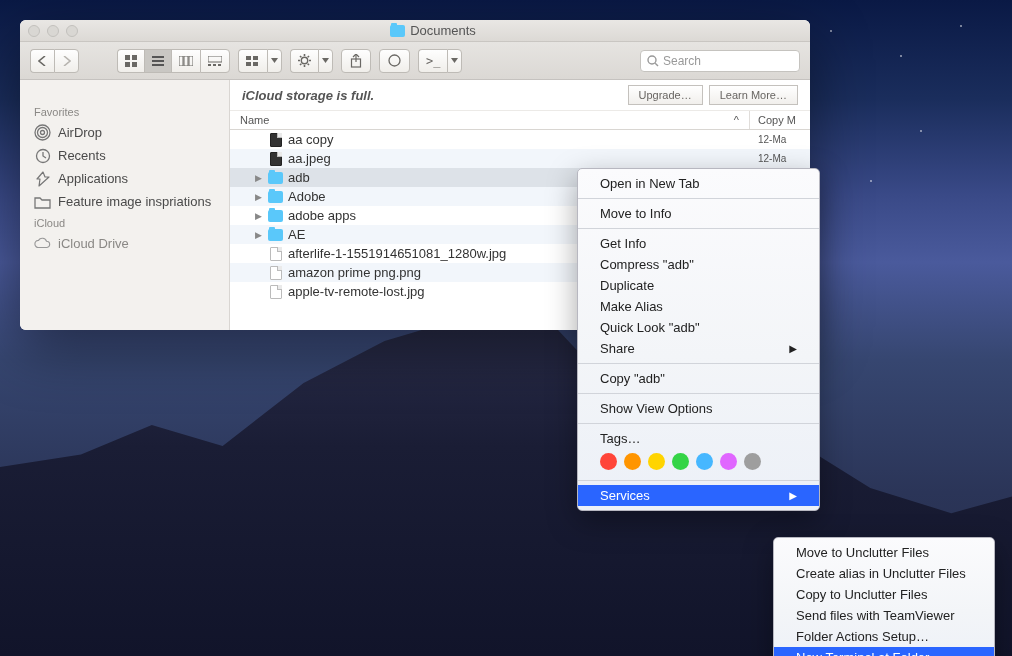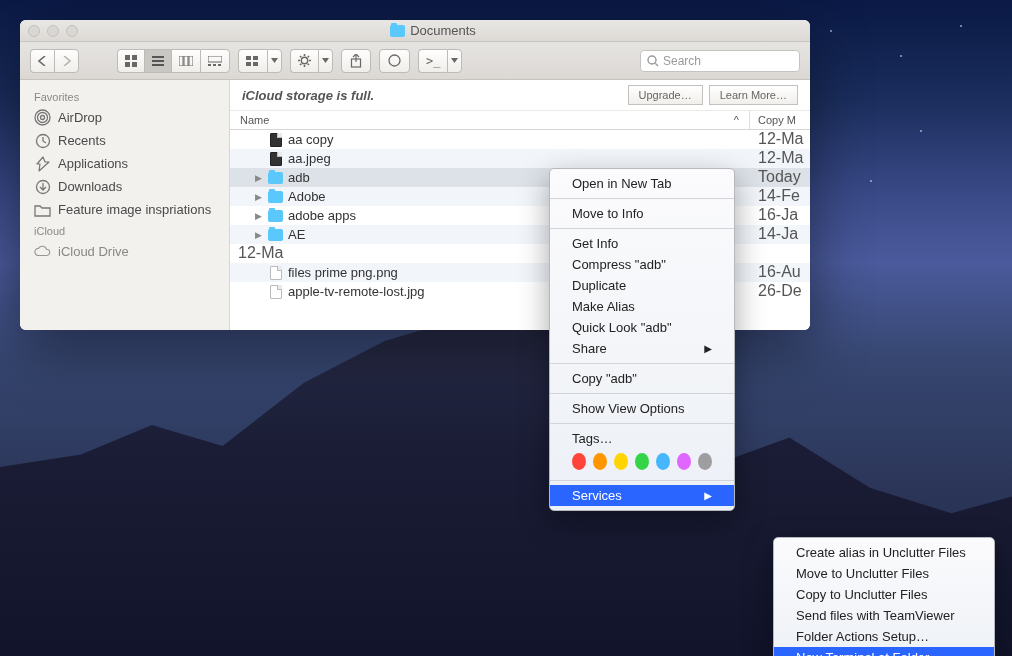--- a/index.html
+++ b/index.html
@@ -88,44 +88,44 @@
   padding: 0 6px;
   color: #999;
   font-size: 12px;
 }
 
 .finder-body { flex: 1; display: flex; overflow: hidden; }
 .sidebar {
   width: 210px;
   background: #f3f1ee;
   border-right: 1px solid #d9d6d2;
-  padding: 7px 0;
+  padding: 22px 0;
   overflow-y: auto;
   font-size: 13px;
   color: #4a4a4a;
 }
 .sidebar .section-header { color:#8a8885; font-size:11px; padding: 4px 14px 3px; }
 .sidebar .sb-item { display:flex; align-items:center; gap:7px; padding: 3px 14px; }
 .sidebar .sb-item.dim { color:#8a8885; }
 .sb-icon { width:17px; height:17px; display:flex; align-items:center; justify-content:center; color:#777; }
 
 .content { flex:1; display:flex; flex-direction:column; overflow:hidden; background:#fff; }
 .banner { display:flex; align-items:center; justify-content:space-between; padding:5px 12px; border-bottom:1px solid #eceae7; }
 .banner-text { font-weight:600; color:#555; font-size:13px; font-style: italic; }
 .banner-btns { display:flex; gap:6px; }
 .banner-btn { height:20px; padding:0 10px; background:linear-gradient(#fff,#f1efec); border:1px solid #c4c1bd; border-radius:0; font-size:11px; color:#686562; }
 
 .cols { display:flex; border-bottom:1px solid #d9d6d2; font-size:11px; color:#555; }
 .col-name { flex:1; padding:3px 10px; display:flex; align-items:center; justify-content:space-between; border-right:1px solid #e0ddda; }
 .col-date { width:60px; padding:3px 8px; }
 
 .rows { flex:1; overflow:hidden; }
-.row { display:flex; height:19px; font-size:13px; color:#333; }
+.row { display:flex; align-items:center; height:19px; font-size:13px; color:#333; }
 .row .name-cell { flex:1; display:flex; align-items:center; gap:5px; padding-left:24px; }
-.row .date-cell { width:60px; padding:0 8px; color:#555; font-size:16px; white-space:nowrap; }
+.row .date-cell { width:60px; padding:0 8px; color:#555; font-size:10px; white-space:nowrap; }
 .row.even { background:#f2f6fb; }
 .row.selected { background:#dde2e8; }
 .disclosure { width:9px; color:#888; font-size:9px; text-align:center; }
 
 .file-icon { width:15px; height:15px; display:flex; align-items:center; justify-content:center; }
 .folder-icon-sm { width:16px; height:12px; background:#5ac8fa; border-radius:2px; position:relative; }
 .folder-icon-sm::before { content:""; position:absolute; top:-2px; left:1px; width:6px; height:3px; background:#5ac8fa; border-radius:1px 1px 0 0; }
 .page-icon-sm { width:12px; height:14px; background:#fff; border:1px solid #bbb; border-radius:1px; position:relative; }
 .page-icon-sm.dark { background:#333; border-color:#222; }
 .page-icon-sm::after{ content:""; position:absolute; right:-1px; top:-1px; width:4px; height:4px; background:#eaeaea; border-left:1px solid #bbb; border-bottom:1px solid #bbb; }
@@ -141,21 +141,21 @@
   color:#222;
 }
 .context-menu .mi { padding:3px 22px; white-space:nowrap; display:flex; align-items:center; justify-content:space-between; gap:26px; }
 .context-menu .mi.highlight { background:#2a65ff; color:#fff; }
 .context-menu .sep { height:1px; background:#d1d4da; margin:4px 0; }
 .context-menu .arrow { font-size:10px; }
 .tags-row { display:flex; gap:7px; padding:4px 22px 6px; }
 .tag-dot { width:17px; height:17px; border-radius:50%; }
 
 .svc-menu { left:773px; top:537px; width:222px; }
-.main-menu { left:549px; top:168px; width:186px; }
+.main-menu { left:577px; top:168px; width:243px; }
 
 svg { display:block; }
 </style>
 </head>
 <body>
 
 <div class="mountain"></div>
 <div class="stars" id="stars">
     <div class="star" style="left: 50px; top: 40px;"></div>
     <div class="star" style="left: 120px; top: 30px;"></div>
@@ -332,29 +332,20 @@
         <div class="sb-item">
           <span class="sb-icon">
             <svg width="16" height="16" viewBox="0 0 16 16">
               <path d="M8 1 L2 8 L5 8 L4 15 L14 6 L10 6 Z" fill="none" stroke="#777" stroke-width="1.2" stroke-linejoin="round"></path>
             </svg>
           </span>
           <span>Applications</span>
         </div>
         <div class="sb-item">
           <span class="sb-icon">
-            <svg width="16" height="16" viewBox="0 0 16 16">
-              <circle cx="8" cy="8" r="6.5" fill="none" stroke="#777" stroke-width="1.3"></circle>
-              <path d="M8 4 V10 M5 8 L8 11 L11 8" fill="none" stroke="#777" stroke-width="1.3"></path>
-            </svg>
-          </span>
-          <span>Downloads</span>
-        </div>
-        <div class="sb-item">
-          <span class="sb-icon">
             <svg width="17" height="14" viewBox="0 0 17 14">
               <path d="M1 3 h5 l2 2 h8 v8 h-15 z" fill="none" stroke="#777" stroke-width="1.3"></path>
             </svg>
           </span>
           <span>Feature image inspriations</span>
         </div>
         <div class="section-header">iCloud</div>
         <div class="sb-item dim">
           <span class="sb-icon">
             <svg width="19" height="13" viewBox="0 0 19 13">
@@ -434,29 +425,36 @@
             <div class="name-cell">
               <span class="disclosure">▶</span>
               <span class="file-icon">
                 <span class="folder-icon-sm"></span>
               </span>
               <span>AE</span>
             </div>
             <div class="date-cell">14-Ja</div>
           </div>
           <div class="row">
+            <div class="name-cell">
+              <span class="disclosure"></span>
+              <span class="file-icon">
+                <span class="page-icon-sm"></span>
+              </span>
+              <span>afterlife-1-1551914651081_1280w.jpg</span>
+            </div>
             <div class="date-cell">12-Ma</div>
           </div>
           <div class="row even">
             <div class="name-cell">
               <span class="disclosure"></span>
               <span class="file-icon">
                 <span class="page-icon-sm"></span>
               </span>
-              <span>files prime png.png</span>
+              <span>amazon prime png.png</span>
             </div>
             <div class="date-cell">16-Au</div>
           </div>
           <div class="row">
             <div class="name-cell">
               <span class="disclosure"></span>
               <span class="file-icon">
                 <span class="page-icon-sm"></span>
               </span>
               <span>apple-tv-remote-lost.jpg</span>
@@ -518,24 +516,24 @@
       <span class="tag-dot" style="background: rgb(158, 158, 158);"></span>
     </div>
     <div class="sep"></div>
     <div class="mi highlight">
       <span>Services</span>
       <span class="arrow">▶</span>
     </div>
   </div>
 <div class="context-menu svc-menu" id="svc-menu">
     <div class="mi">
+      <span>Move to Unclutter Files</span>
+    </div>
+    <div class="mi">
       <span>Create alias in Unclutter Files</span>
-    </div>
-    <div class="mi">
-      <span>Move to Unclutter Files</span>
     </div>
     <div class="mi">
       <span>Copy to Unclutter Files</span>
     </div>
     <div class="mi">
       <span>Send files with TeamViewer</span>
     </div>
     <div class="mi">
       <span>Folder Actions Setup…</span>
     </div>

